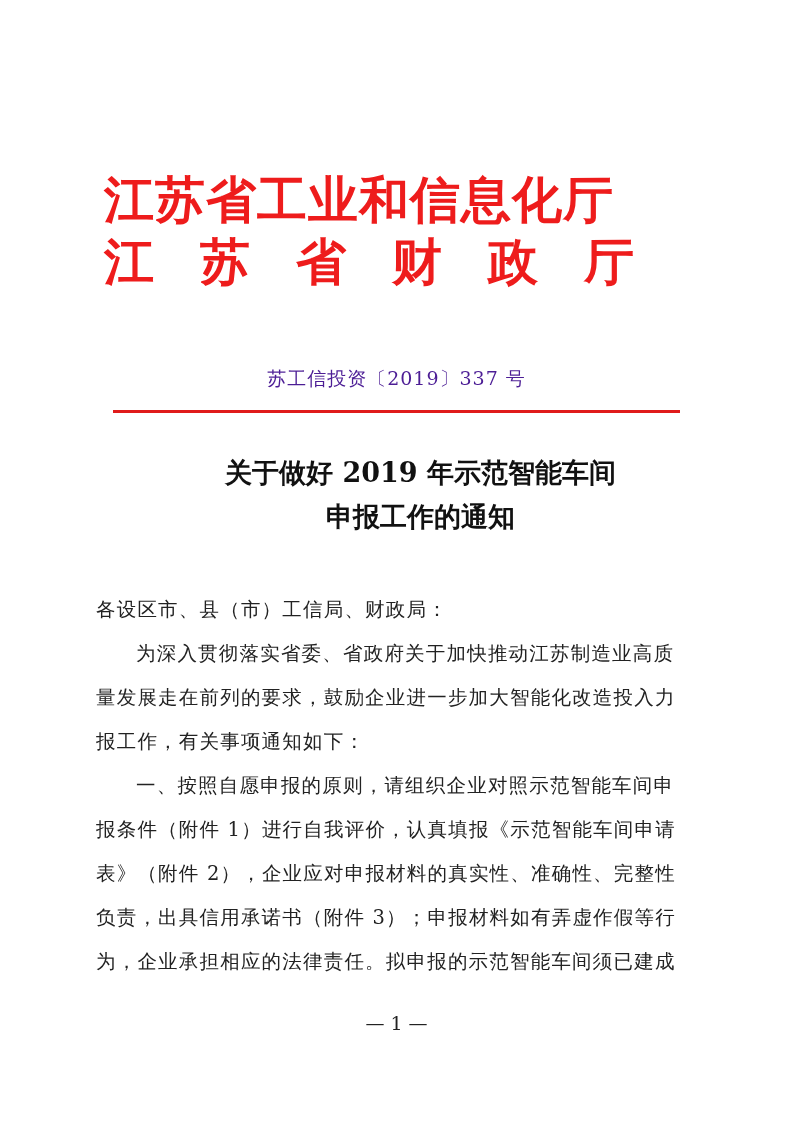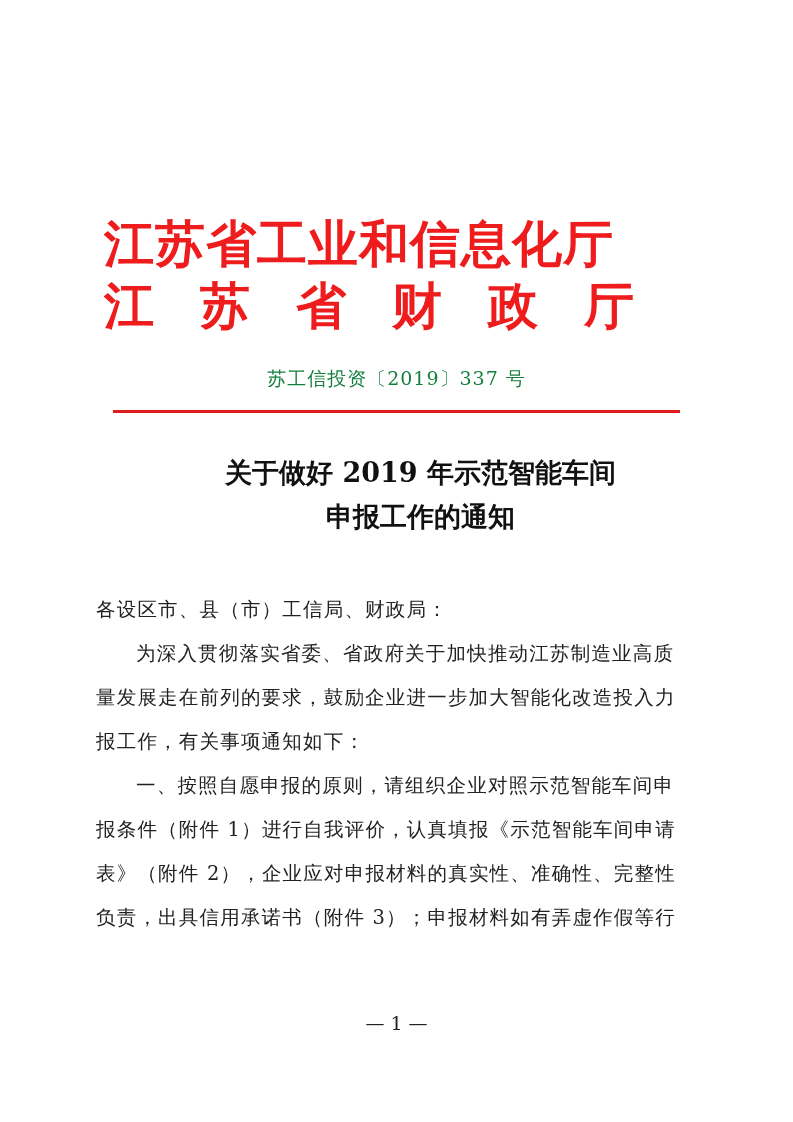--- a/index.html
+++ b/index.html
@@ -1,25 +1,25 @@
 <!DOCTYPE html>
 <html><head>
   <meta charset="utf-8">
   <style>
     html, body { margin: 0; padding: 0; background: #ffffff; }
     body { width: 793px; height: 1122px; position: relative; overflow: hidden; }
     .page { position: absolute; left: 0; top: 0; width: 793px; height: 1122px; background: #fff; }
     .header-block { position: absolute; left: 104px; top: 170px; width: 600px; height: 140px; }
-    .org-line { position: absolute; left: 0; font-family: "DejaVu Serif", serif; font-size: 50px; font-weight: bold; color: #ee1c1c; white-space: nowrap; line-height: 60px; margin-top: 44px; }
+    .org-line { position: absolute; left: 0; font-family: "DejaVu Serif", serif; font-size: 50px; font-weight: bold; color: #ee1c1c; white-space: nowrap; line-height: 60px; }
     .org-line.l1 { top: 0; letter-spacing: 1px; }
     .org-line.l2 { top: 62px; }
     .org-line.l2 span { display: inline-block; width: 96px; }
     .org-line.l2 span:last-child { width: auto; }
     .wenjian { position: absolute; left: 500px; top: 36px; font-family: "DejaVu Serif", serif; font-size: 50px; font-weight: bold; color: #ee1c1c; white-space: nowrap; line-height: 60px; }
-    .doc-number { position: absolute; left: 0; width: 793px; top: 366px; text-align: center; font-family: "DejaVu Serif", serif; font-size: 19px; color: #15803d; letter-spacing: 1px; }
+    .doc-number { position: absolute; left: 0; width: 793px; top: 366px; text-align: center; font-family: "DejaVu Serif", serif; font-size: 19px; color: #4c1d95; letter-spacing: 1px; }
     .red-rule { position: absolute; left: 113px; top: 410px; width: 567px; height: 3px; background: #e01b1b; }
     .title { position: absolute; left: 0; width: 793px; text-align: center; font-family: "DejaVu Serif", serif; font-size: 27px; font-weight: bold; color: #111; line-height: 44px; padding-left: 24px; }
     .title.t1 { top: 451px; }
     .title.t2 { top: 495px; }
     .body-text { position: absolute; left: 96px; width: 600px; font-family: "DejaVu Serif", serif; font-size: 19.5px; color: #222; line-height: 44px; }
     .body-line { white-space: nowrap; letter-spacing: 1.2px; display: block; height: 44px; }
     .indent { padding-left: 40px; }
     .page-number { position: absolute; left: 0; width: 793px; top: 1012px; text-align: center; font-family: "DejaVu Serif", serif; font-size: 19px; color: #222; }
   </style>
 </head>
@@ -43,16 +43,17 @@
 
   <div class="body-text" style="top:588px;">
     <span class="body-line">各设区市、县（市）工信局、财政局：</span>
     <span class="body-line indent">为深入贯彻落实省委、省政府关于加快推动江苏制造业高质</span>
     <span class="body-line">量发展走在前列的要求，鼓励企业进一步加大智能化改造投入力</span>
     <span class="body-line">报工作，有关事项通知如下：</span>
     <span class="body-line indent">一、按照自愿申报的原则，请组织企业对照示范智能车间申</span>
     <span class="body-line">报条件（附件 1）进行自我评价，认真填报《示范智能车间申请</span>
     <span class="body-line">表》（附件 2），企业应对申报材料的真实性、准确性、完整性</span>
     <span class="body-line">负责，出具信用承诺书（附件 3）；申报材料如有弄虚作假等行</span>
+    <span class="body-line">为，企业承担相应的法律责任。拟申报的示范智能车间须已建成</span>
   </div>
 
   <div class="page-number">— 1 —</div>
 </div>
 
 </body></html>

